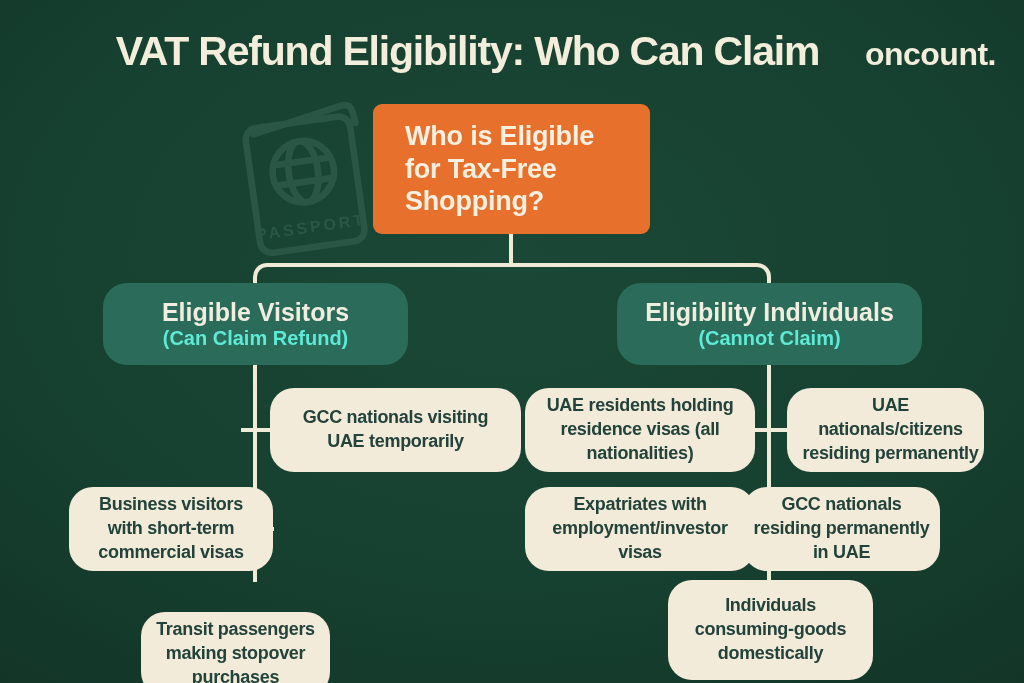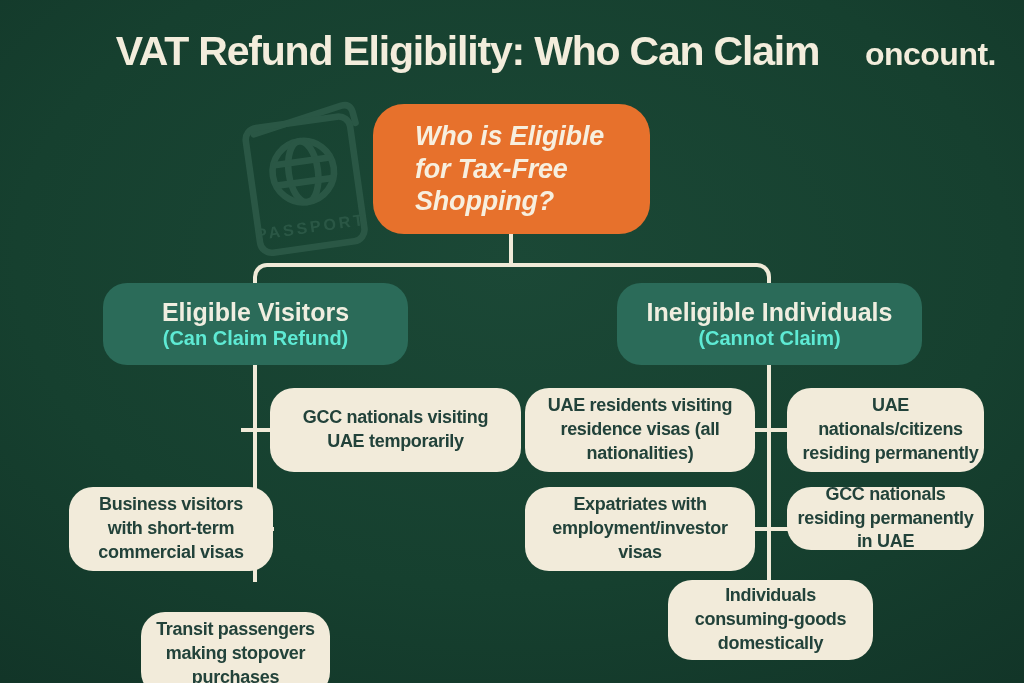--- a/index.html
+++ b/index.html
@@ -26,25 +26,24 @@
 
   
   .passport {
     position: absolute; left: 222px; top: 98px; width: 170px; height: 158px;
     transform: rotate(-8deg); opacity: 0.85;
   }
 
   
   .root-node {
     position: absolute; left: 373px; top: 104px; width: 277px; height: 130px;
-    background: #E7712C; border-radius: 31px;
+    background: #E7712C; border-radius: 9px;
     display: flex; flex-direction: column; justify-content: center;
-    box-sizing: border-box; padding: 0 18px 0 42px;
+    box-sizing: border-box; padding: 0 18px 0 32px;
     z-index: 2;
-    font-style: italic;
   }
   .root-node .label {
     color: #F7EFDF; font-size: 27px; font-weight: 700; line-height: 1.22;
     white-space: pre-line; letter-spacing: -0.2px;
   }
 
   
   .line { position: absolute; background: #F0EAD8; z-index: 1; }
   .stem-root    { left: 509px; top: 232px; width: 4px;  height: 34px; }
   .bracket {
@@ -81,22 +80,22 @@
     letter-spacing: -0.3px; white-space: pre-line; z-index: 2;
   }
   .c-l1 { left: 41px;  top: 388px; width: 204px; height: 84px; }
   .c-l2 { left: 270px; top: 388px; width: 251px; height: 84px; }
   .c-l3 { left: 41px;  top: 487px; width: 204px; height: 84px; margin-left: 28px; }
   .c-l4 { left: 270px; top: 487px; width: 227px; height: 84px; }
   .c-l5 { left: 141px; top: 612px; width: 189px; height: 84px; }
   .c-r1 { left: 525px; top: 388px; width: 230px; height: 84px; }
   .c-r2 { left: 787px; top: 388px; width: 197px; height: 84px; padding-left: 14px; }
   .c-r3 { left: 525px; top: 487px; width: 230px; height: 84px; }
-  .c-r4 { left: 787px; top: 487px; width: 197px; height: 63px; }
-  .c-r5 { left: 668px; top: 580px; width: 205px; height: 80px; }
+  .c-r4 { left: 743px; top: 487px; width: 197px; height: 84px; }
+  .c-r5 { left: 668px; top: 580px; width: 205px; height: 100px; }
 </style>
 </head>
 <body>
 
 <div class="canvas">
 
   <h1 class="page-title">VAT Refund Eligibility: Who Can Claim</h1>
   <div class="brand">oncount.</div>
 
   <svg class="passport" viewBox="0 0 112 108" fill="none" stroke="#2E5B49" stroke-width="4.5" stroke-linecap="round">
@@ -122,34 +121,34 @@
     <div class="label">Who is Eligible
 for Tax-Free
 Shopping?</div>
   </div>
 
   <div class="branch-node branch-left">
     <div class="branch-title">Eligible Visitors</div>
     <div class="branch-sub">(Can Claim Refund)</div>
   </div>
   <div class="branch-node branch-right">
-    <div class="branch-title">Ineligible Individuals</div>
+    <div class="branch-title">Eligibility Individuals</div>
     <div class="branch-sub">(Cannot Claim)</div>
   </div>
 
   <div class="card c-l2">GCC nationals visiting
 UAE temporarily</div>
   <div class="card c-l3">Business visitors
 with short-term
 commercial visas</div>
   <div class="card c-l5">Transit passengers
 making stopover
 purchases</div>
 
-  <div class="card c-r1">UAE residents visiting
+  <div class="card c-r1">UAE residents holding
 residence visas (all
 nationalities)</div>
   <div class="card c-r2">UAE nationals/citizens
 residing permanently</div>
   <div class="card c-r3">Expatriates with
 employment/investor visas</div>
   <div class="card c-r4">GCC nationals
 residing permanently
 in UAE</div>
   <div class="card c-r5">Individuals

